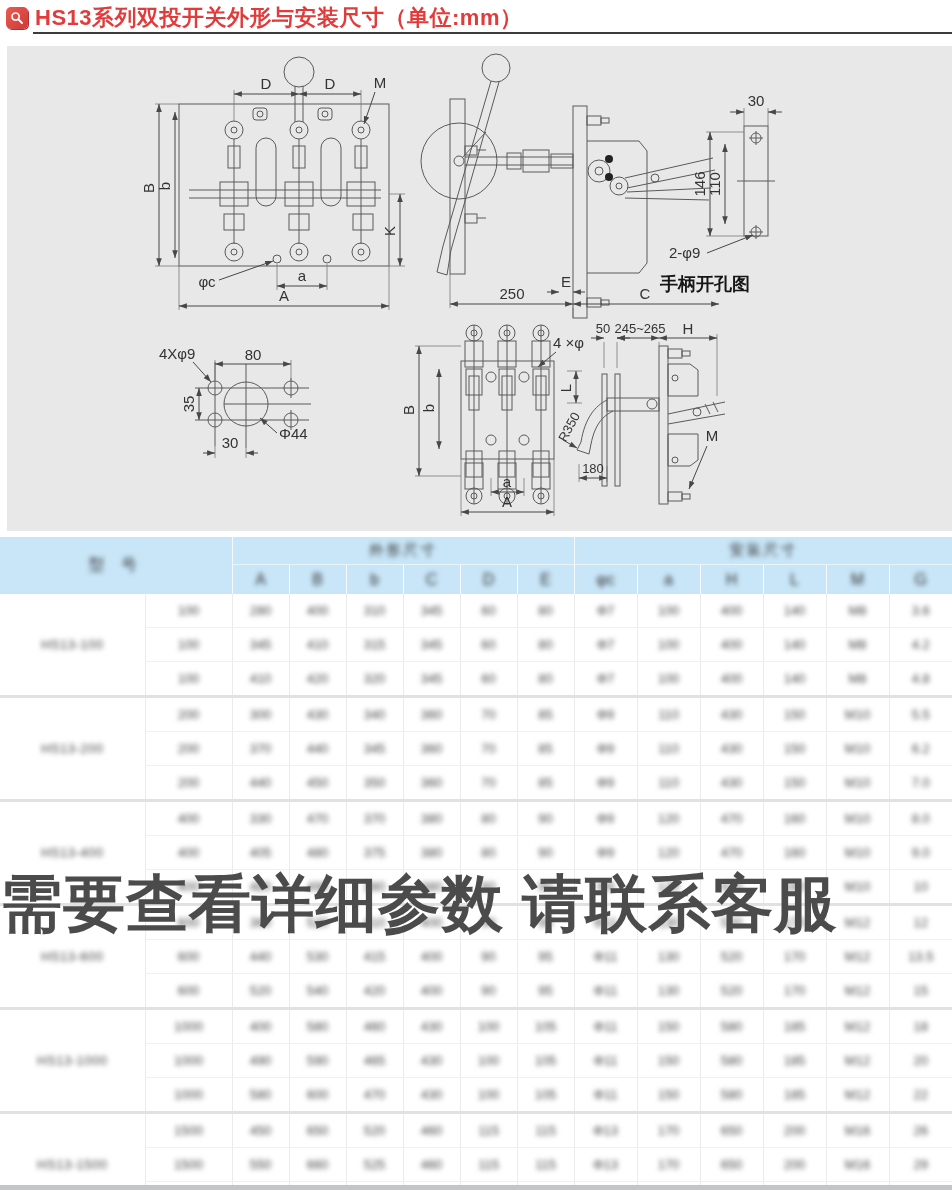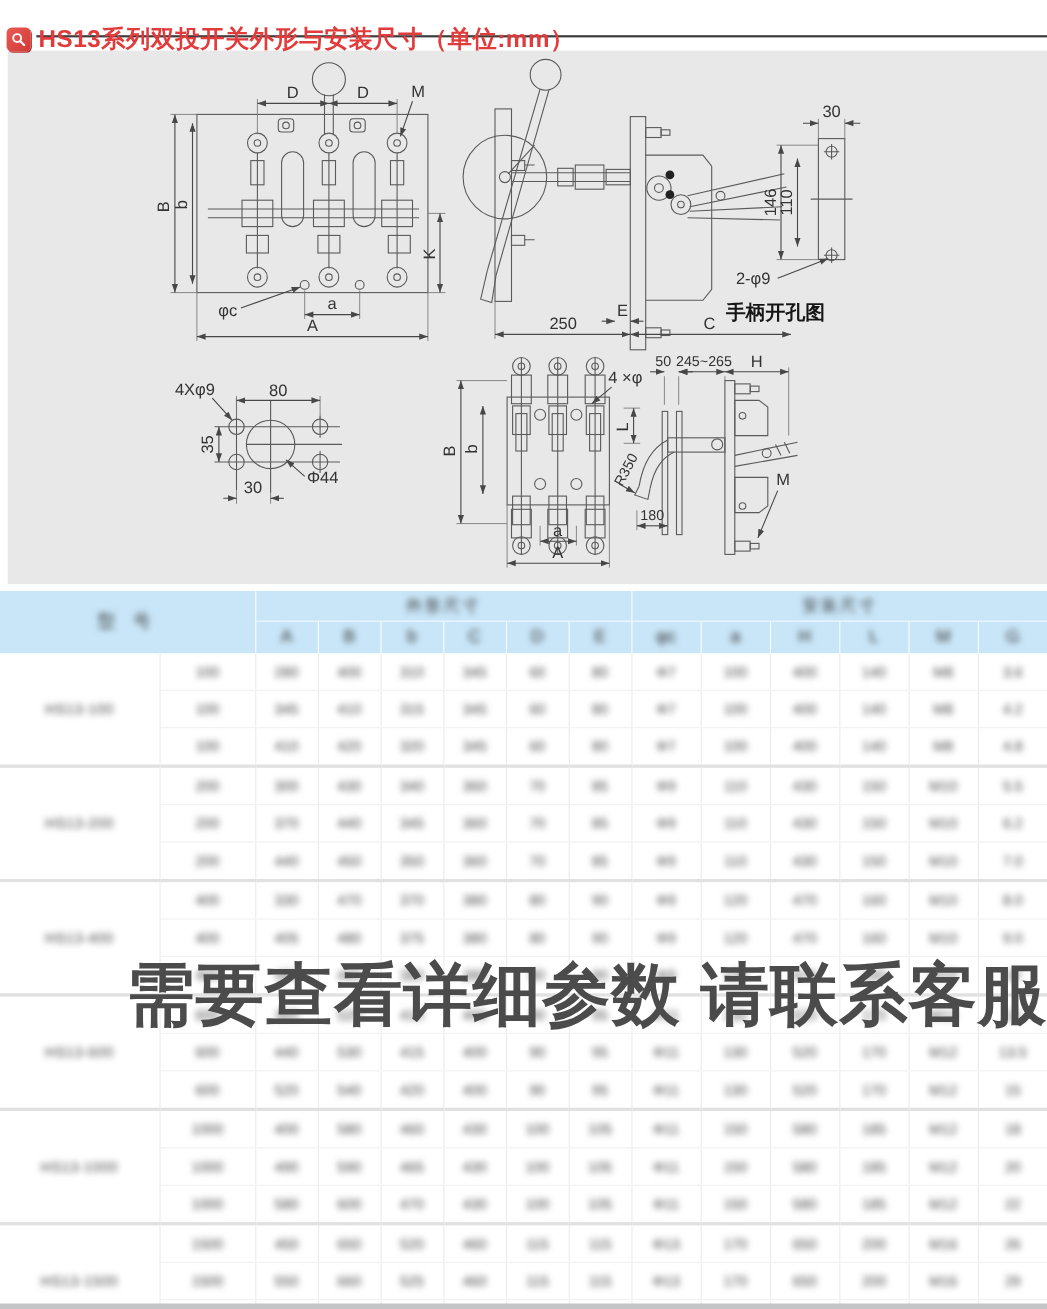--- a/index.html
+++ b/index.html
@@ -1,20 +1,20 @@
 <!DOCTYPE html>
 <html><head>
 <meta charset="utf-8">
 <style>
   html,body{margin:0;padding:0;}
   body{width:952px;height:1190px;background:#fff;font-family:"Liberation Sans","DejaVu Sans",sans-serif;}
   .page{position:relative;width:952px;height:1190px;background:#fff;overflow:hidden;}
 
   
-  .title-bar{position:absolute;top:21px;left:6px;display:flex;align-items:center;gap:7px;z-index:3;}
+  .title-bar{position:absolute;top:3px;left:6px;display:flex;align-items:center;gap:7px;z-index:3;}
   .title-icon{width:22px;height:22px;border-radius:5px;background:linear-gradient(135deg,#ea5a52,#d03a38);
     display:flex;align-items:center;justify-content:center;box-shadow:1px 1px 0 #b53030;}
   .title-text{font-size:22px;font-weight:600;color:#e23b3b;letter-spacing:.5px;white-space:nowrap;}
   .title-rule{position:absolute;left:33px;right:0;top:32px;height:2px;background:#3c3c3c;}
 
   
   .panel{position:absolute;left:7px;top:46px;width:945px;height:485px;background:#e8e8e8;}
   .panel svg{display:block;}
   .dt{font-size:15px;fill:#333;}
   .ds{font-size:13px;fill:#333;}
@@ -33,21 +33,21 @@
   th.h-group{font-size:15px;letter-spacing:2px;}
   tbody td{height:33px;text-align:center;vertical-align:middle;padding:0;font-size:13px;
     border-bottom:1px solid #f1f1f1;background:#fff;}
   td.c-sub,td.c-val{border-left:1px solid #ebebeb;}
   td.c-model{border-bottom:3px solid #e1e1e1;font-size:13px;letter-spacing:.5px;}
   tr.grp-end td{border-bottom:3px solid #e1e1e1;}
   .blur{filter:blur(2.7px);color:#454545;}
   .blur-h{filter:blur(2.9px);color:#2e2e2e;}
 
   
-  .watermark{position:absolute;left:0;right:0;top:862px;z-index:10;text-align:right;white-space:nowrap;
+  .watermark{position:absolute;left:0;right:0;top:862px;z-index:10;text-align:left;white-space:nowrap;
     font-size:62px;font-weight:600;color:#4b4b4b;letter-spacing:1px;}
   .bottom-strip{position:absolute;left:0;top:1185px;width:952px;height:5px;background:#c3c5c7;}
 </style>
 </head>
 <body>
 
 <div class="page">
 
   <div class="title-bar">
     <span class="title-icon">

